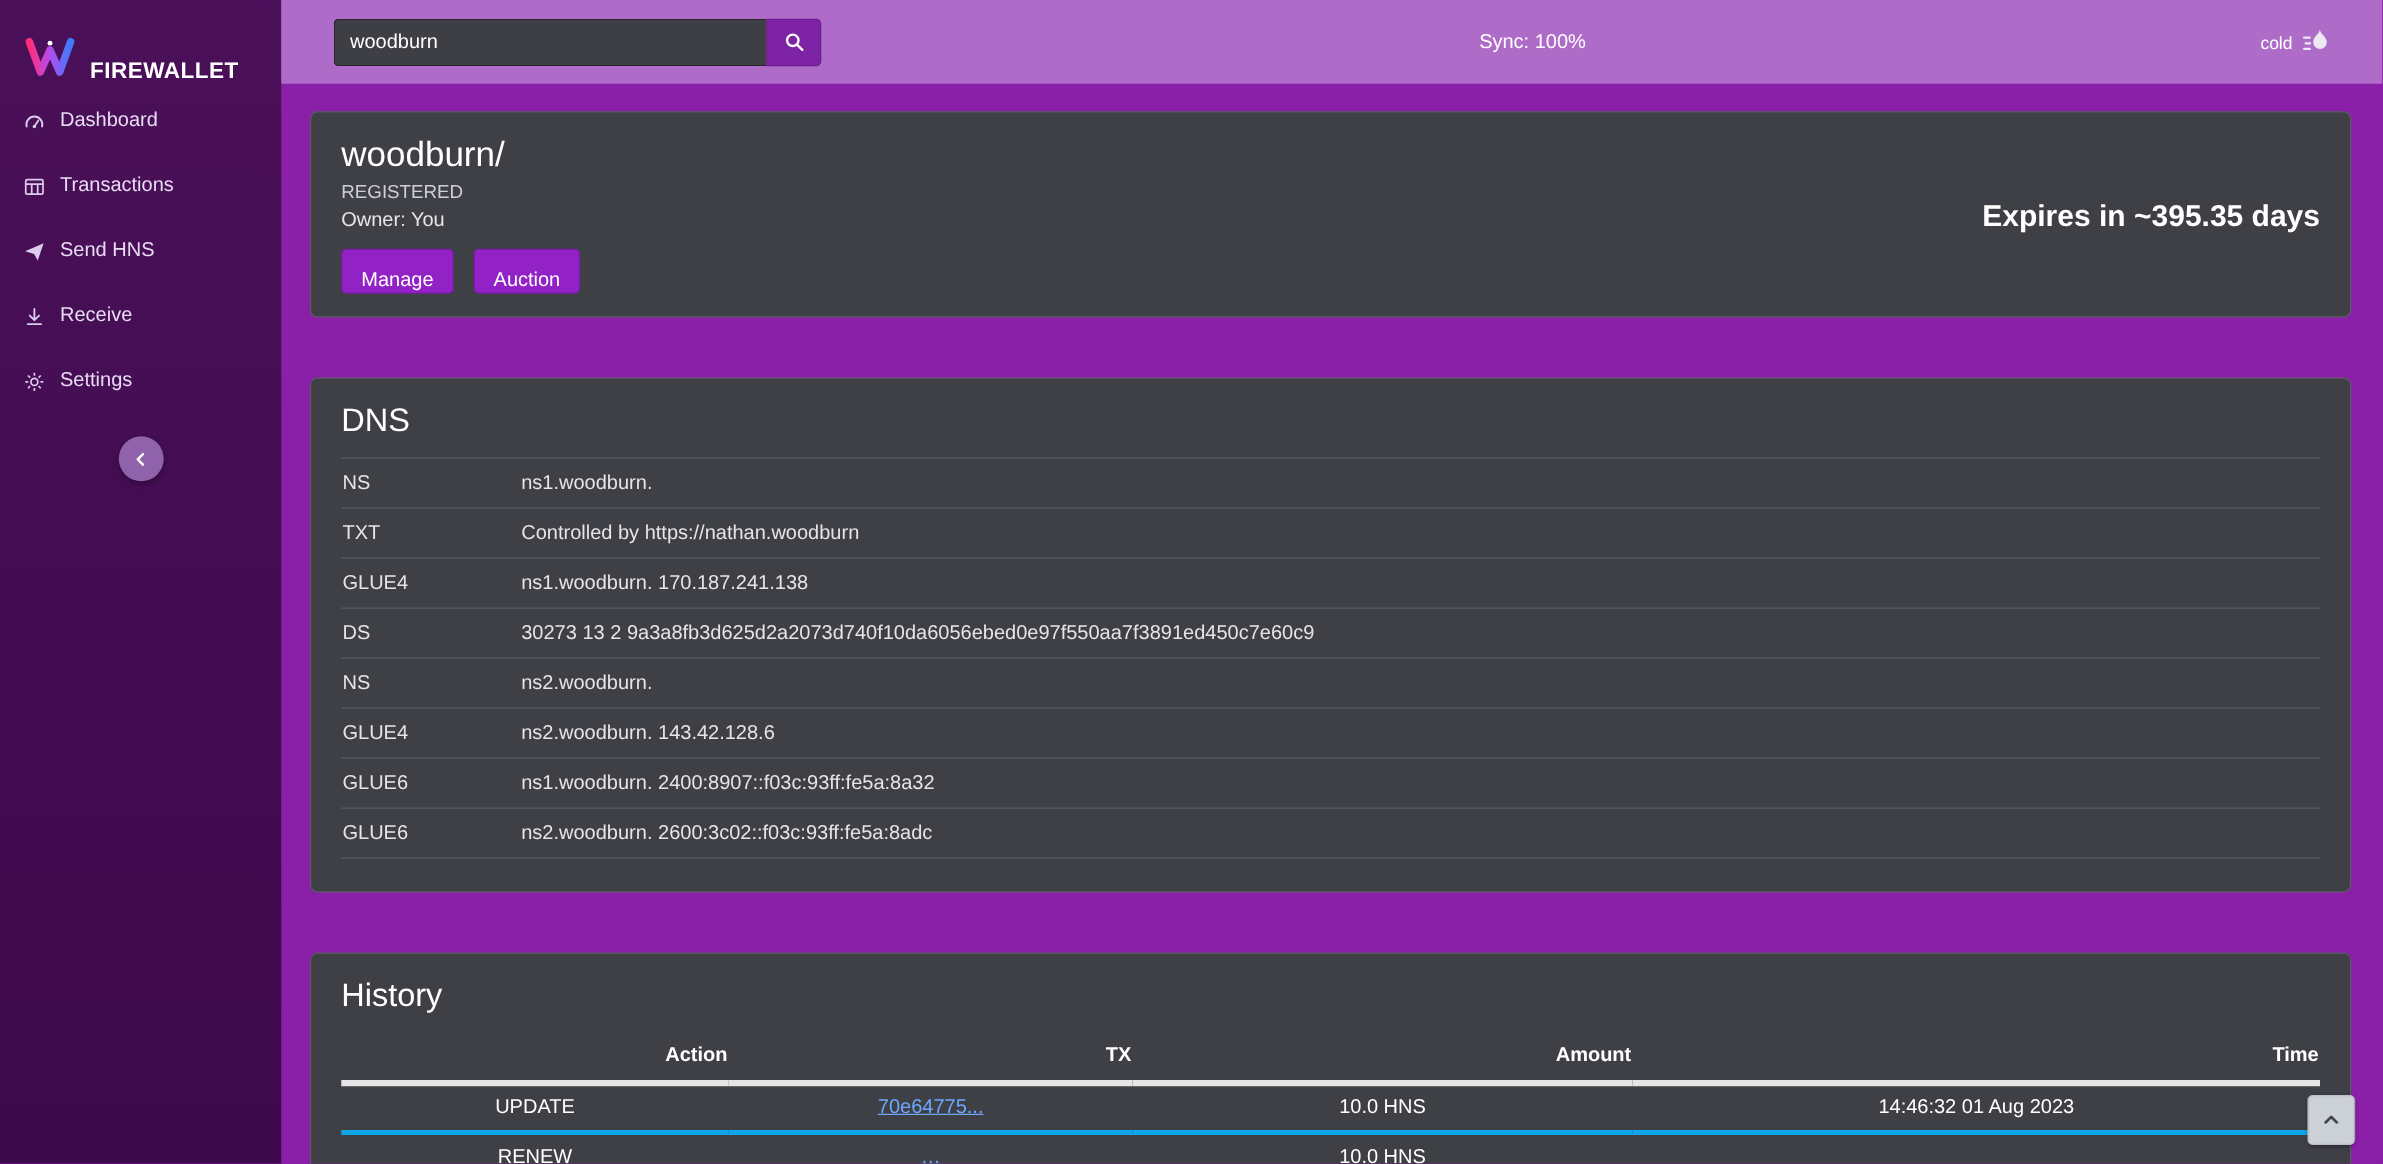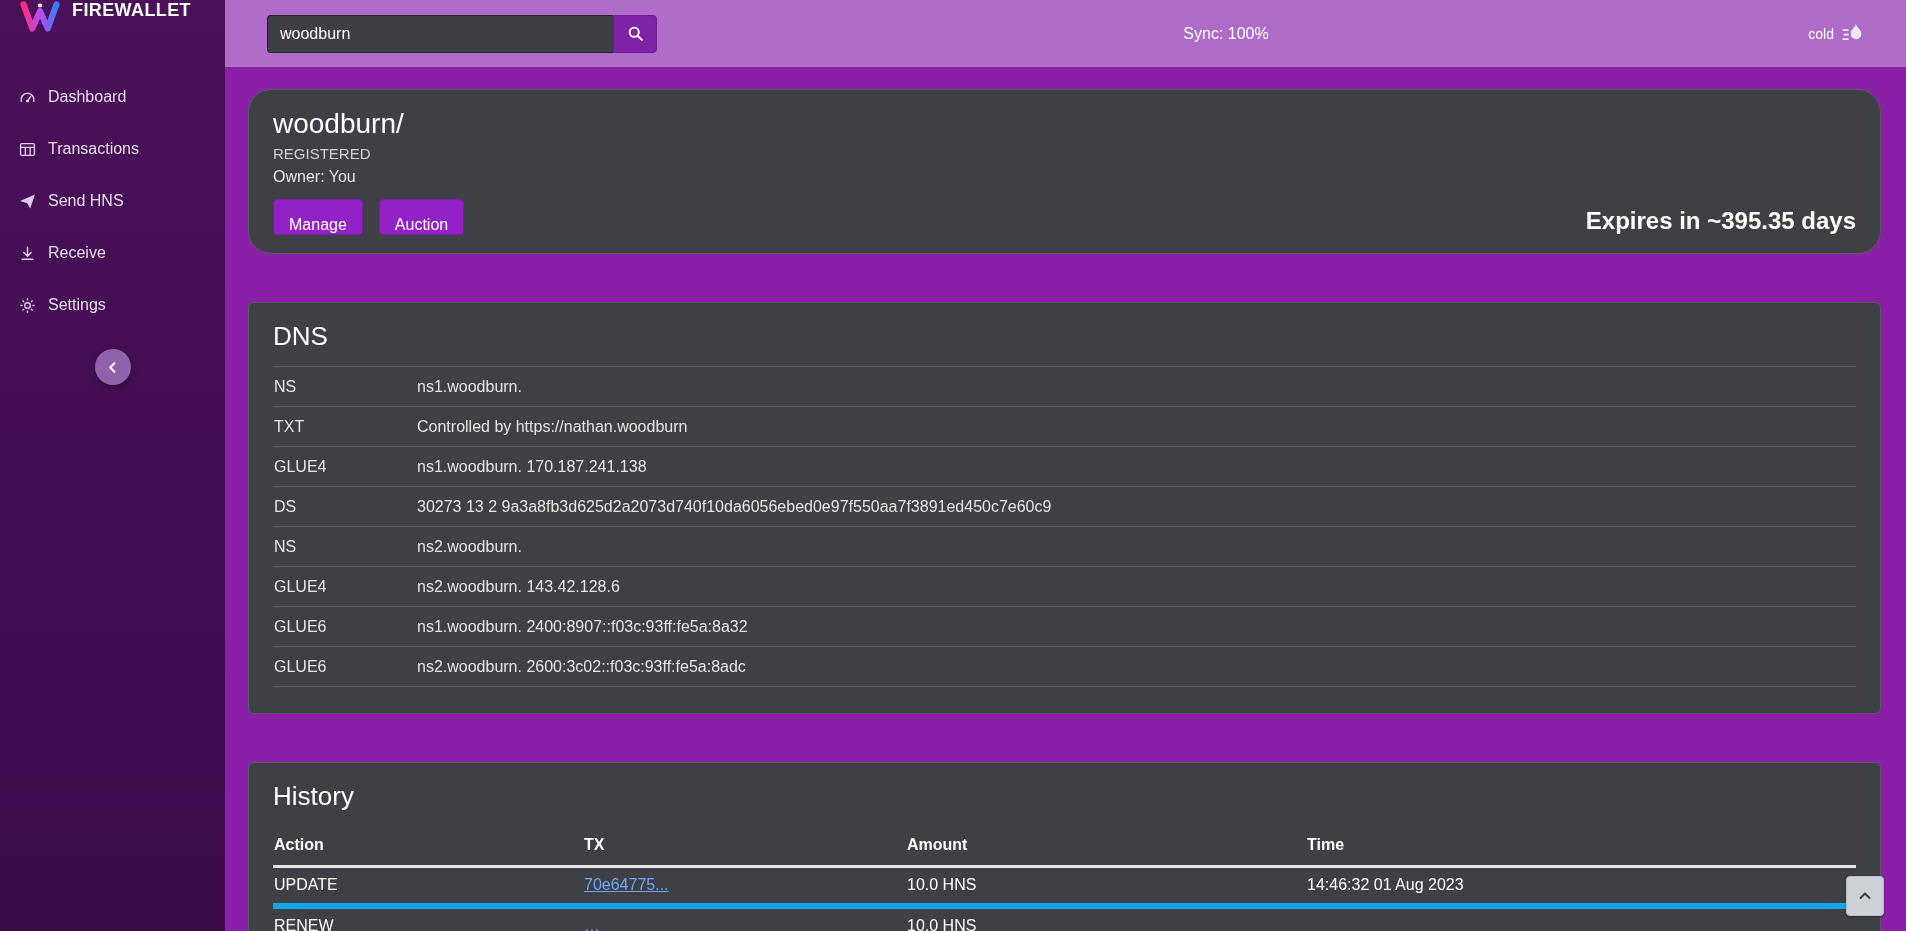--- a/index.html
+++ b/index.html
@@ -10,21 +10,21 @@
     font-family: "Liberation Sans", sans-serif;
     color: #fff;
   }
   .app { display: flex; width: 100%; height: 100%; }
 
   
   .sidebar {
     width: 225px; flex: 0 0 225px; position: relative;
     background: linear-gradient(180deg, var(--sidebar, #4a1059), #3d0a4b);
   }
-  .brand { height: 67px; display: flex; align-items: flex-start; gap: 12px; padding: 0 20px; cursor: pointer; }
+  .brand { height: 67px; display: flex; align-items: flex-end; gap: 12px; padding: 0 20px; cursor: pointer; }
   .brand-name { color: #fff; font-weight: 700; font-size: 18px; letter-spacing: .4px; }
   .nav { padding-top: 4px; display: flex; flex-direction: column; }
   .nav-item {
     display: flex; align-items: center; gap: 11px; height: 52px; padding: 0 19px;
     color: #e8dcf2; font-size: 16px; text-decoration: none; cursor: pointer;
   }
   .nav-icon { display: inline-flex; width: 18px; color: #dccbec; }
   .collapse-btn {
     position: absolute; top: 349px; left: 50%; transform: translateX(-50%);
     width: 36px; height: 36px; border-radius: 50%; border: none;
@@ -52,42 +52,42 @@
   .wallet { position: absolute; right: 37px; top: 0; height: 100%; display: flex; align-items: center; gap: 5px; }
   .wallet-label { font-size: 14px; color: #fff; }
   .wallet-icon { display: inline-flex; }
 
   
   .content { flex: 1; padding: 22px 25px 0 23px; overflow: hidden; }
   .card {
     background: var(--card, #3f3f46); border: 1px solid #5b5b64; border-radius: 6px;
     margin-bottom: 48px; padding: 18px 24px 26px;
   }
-  .domain-card { display: flex; justify-content: space-between; align-items: flex-end; padding-bottom: 18px; border-radius: 23px; }
+  .domain-card { display: flex; justify-content: space-between; align-items: center; padding-bottom: 18px; }
   .domain-title { margin: 0; font-size: 28px; font-weight: 400; }
   .domain-status { margin-top: 5px; font-size: 15px; color: #cfcfd6; }
   .domain-owner { margin-top: 6px; font-size: 16px; color: #e6e6ea; }
   .domain-actions { margin-top: 13px; display: flex; gap: 16px; }
   .btn {
     height: 36px; padding: 16px 15px; background: var(--accent-purple, #9322c6);
     border: 1px solid #7d1ba8; border-radius: 4px; color: #fff; font-size: 16px;
     font-family: inherit; cursor: pointer;
   }
   .domain-expires { font-size: 24px; font-weight: 700; margin-top: 4px; }
 
   h2 { margin: 0 0 14px; font-size: 26px; font-weight: 400; }
 
   table { border-collapse: collapse; width: 100%; font-size: 16px; }
   .dns-table td { height: 40px; border-top: 1px solid #5b5b64; color: #e5e5e5; vertical-align: middle; }
   .dns-table tr:last-child td { border-bottom: 1px solid #5b5b64; }
   td.dns-type { width: 143px; }
 
   .history-table { table-layout: fixed; }
-  .history-table th { text-align: left; font-weight: 700; height: 40px; border-bottom: 3px solid #e5e5e5; }
-  .history-table td { height: 40px; border-bottom: 6px solid #0ea5e9; vertical-align: middle; }
+  .history-table th { text-align: right; font-weight: 700; height: 40px; border-bottom: 5px solid #e5e5e5; }
+  .history-table td { height: 40px; border-bottom: 4px solid #0ea5e9; vertical-align: middle; text-align: center; }
   a.tx-link { color: var(--link, #6ea8fe); text-decoration: underline; }
   .history-card { margin-bottom: 0; padding-bottom: 0; }
 
   .scroll-top {
     position: fixed; right: 22px; bottom: 15px; width: 38px; height: 40px;
     background: #ccd1d7; border: 1px solid #b9bec4; border-radius: 4px;
     display: flex; align-items: center; justify-content: center; cursor: pointer;
     box-shadow: 0 1px 3px rgba(0,0,0,.3);
   }
 </style>

